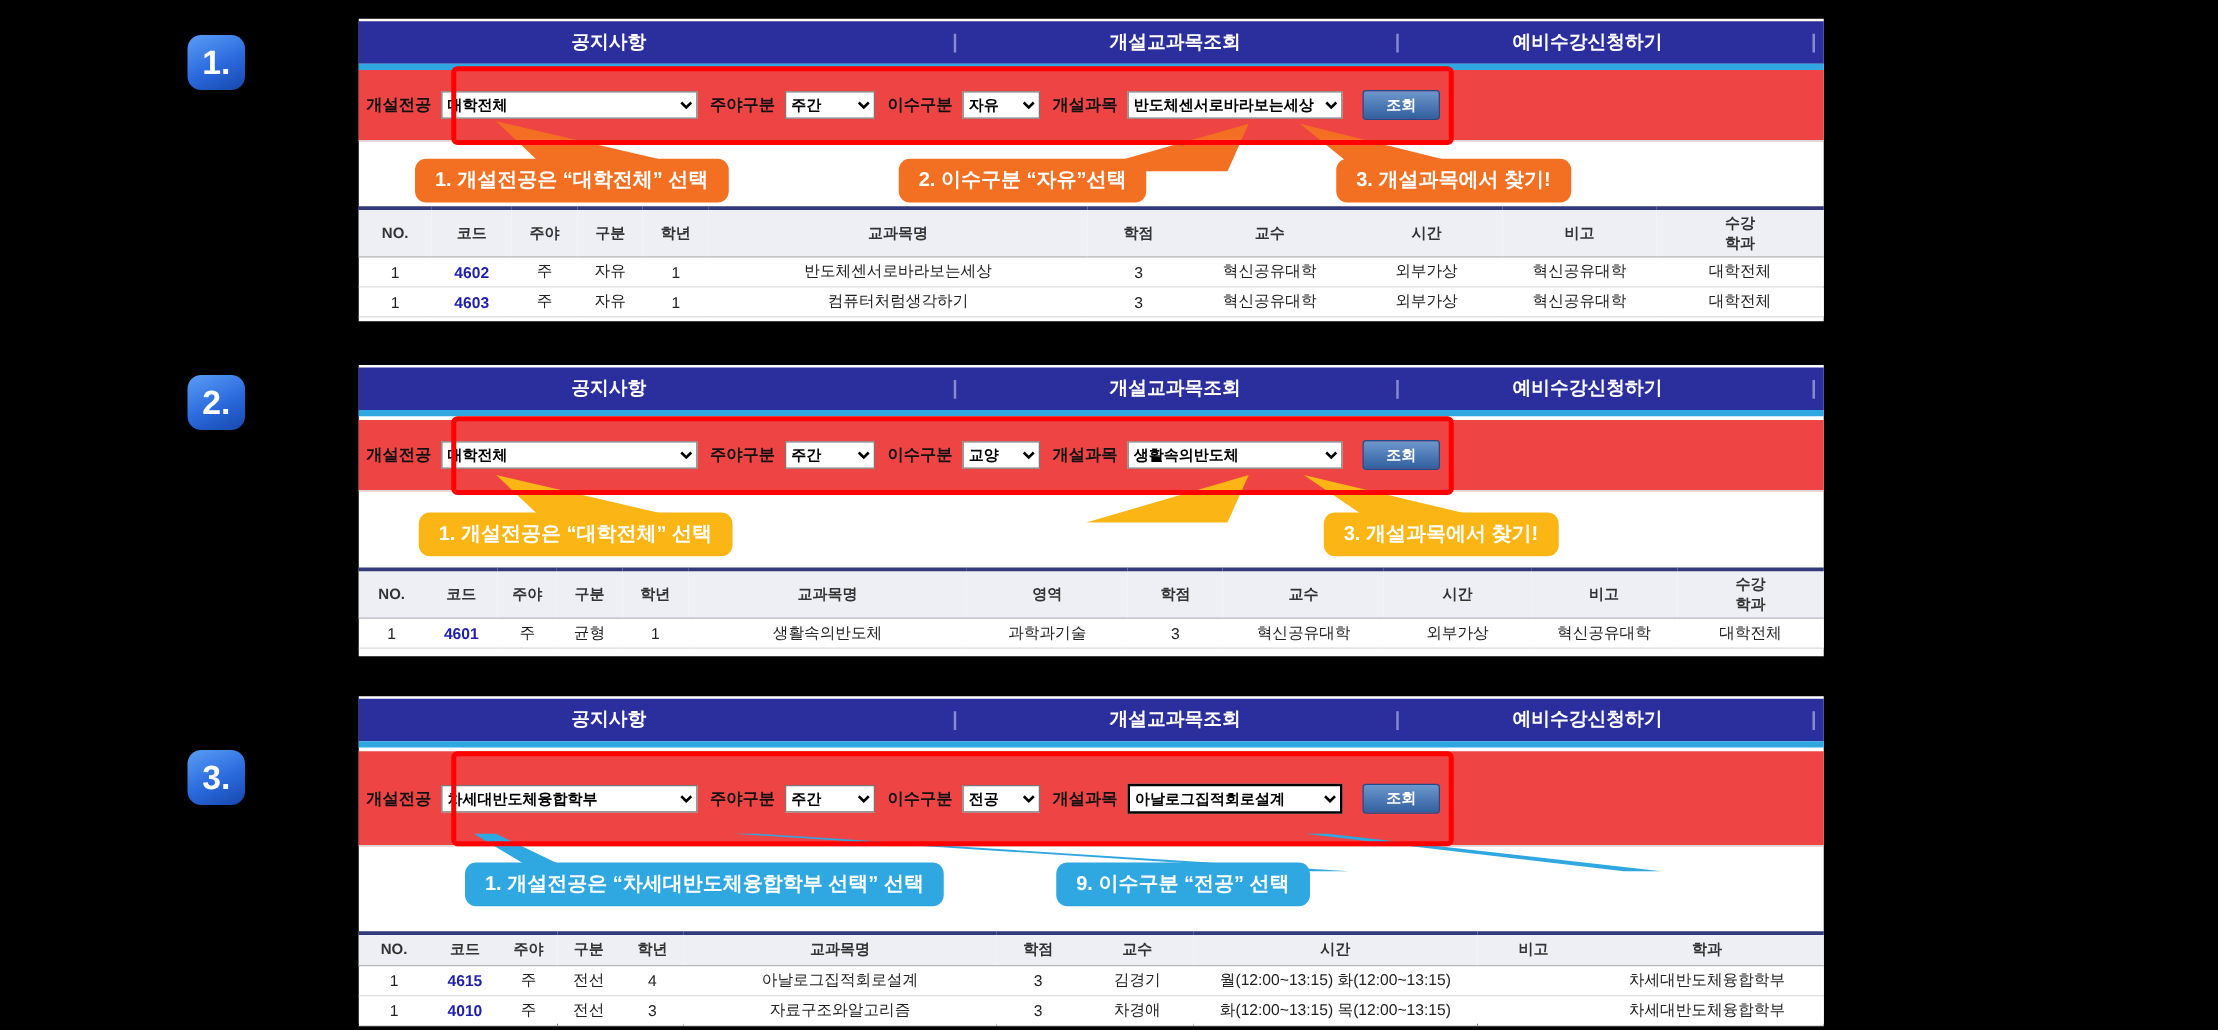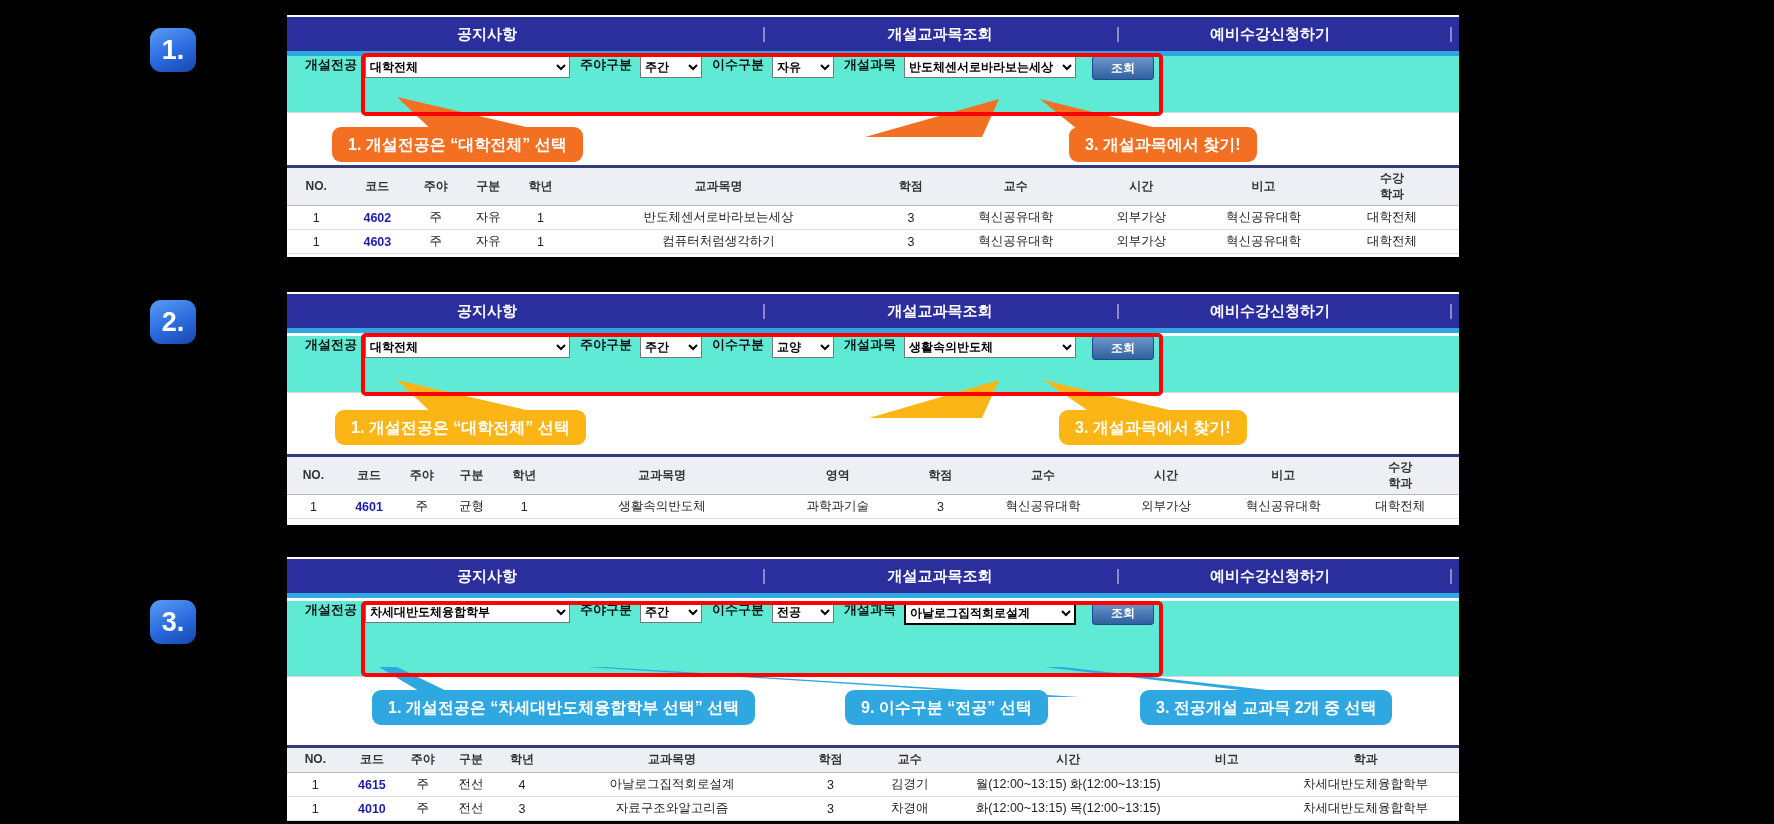--- a/index.html
+++ b/index.html
@@ -12,29 +12,29 @@
 
   .panel{position:absolute;left:287px;width:1172px;background:#fff}
   .p1{top:15px;height:242px}.p2{top:292px;height:233px}.p3{top:557px;height:262px}
 
   .navbar{position:absolute;top:2px;left:0;right:0;height:34px;background:#2b2e9d}
   .navtab{position:absolute;top:0;height:34px;line-height:34px;color:#fff;font-weight:bold;
           font-size:15px;transform:translateX(-50%);white-space:nowrap;cursor:pointer}
   .navsep{position:absolute;top:10px;width:2px;height:15px;background:#b9bce8;opacity:.65}
   .cyan{position:absolute;top:36px;left:0;right:0;height:5px;background:#2fa8e1}
 
-  .formrow{position:absolute;left:0;right:0;background:#5eead4;border-bottom:1px solid #d8d8d8;
-           display:flex;padding-left:18px;box-sizing:border-box;z-index:2}
+  .formrow{position:absolute;left:0;right:0;background:#ef4444;border-bottom:1px solid #d8d8d8;
+           display:flex;align-items:center;padding-left:6px;box-sizing:border-box;z-index:2}
   .p1 .formrow{top:41px;height:57px}
   .p2 .formrow{top:44px;height:57px}
   .p3 .formrow{top:44px;height:76px}
   .flabel{font-size:13px;font-weight:bold;color:#111;margin-right:8px;white-space:nowrap}
   select{font-family:inherit;font-size:12px;font-weight:bold;height:22px;border:1px solid #777;
          background:#fff;margin-right:10px;color:#000}
-  .s-major{width:205px}.s-day{width:62px}.s-type{width:62px}.s-course{width:172px}
+  .s-major{width:205px}.s-day{width:72px}.s-type{width:62px}.s-course{width:172px}
   .p3 .s-course{border:2px solid #000;height:24px}
   .searchbtn{width:62px;height:24px;background:linear-gradient(#6d97cc,#31609f);
              border:1px solid #1d4c8e;border-radius:3px;color:#fff;font-size:12px;
              font-weight:bold;font-family:inherit;margin-left:6px;cursor:pointer}
 
   .redbox{position:absolute;border:4px solid #fe0000;border-radius:5px;z-index:6;pointer-events:none}
   .p1 .redbox{left:74px;top:38px;width:794px;height:55px}
   .p2 .redbox{left:74px;top:41px;width:794px;height:55px}
   .p3 .redbox{left:74px;top:44px;width:794px;height:68px}
 
@@ -92,20 +92,21 @@
     <select class="s-course"><option>반도체센서로바라보는세상</option></select>
     <button class="searchbtn">조회</button>
   </div>
   <div class="redbox"></div>
   <svg class="tails" viewBox="0 0 1172 242" preserveAspectRatio="none">
     <polygon points="110,82 265,118 150,120"></polygon>
     <polygon points="712,84 695,122 578,122"></polygon>
     <polygon points="753,84 800,122 906,122"></polygon>
   </svg>
   <div class="callout c1">1. 개설전공은 “대학전체” 선택</div>
+  <div class="callout c2">2. 이수구분 “자유”선택</div>
   <div class="callout c3">3. 개설과목에서 찾기!</div>
   <table class="datatable">
       <colgroup>
         <col style="width: 5%;">
         <col style="width: 5.5%;">
         <col style="width: 4.5%;">
         <col style="width: 4.5%;">
         <col style="width: 4.5%;">
         <col style="width: 26%;">
         <col style="width: 7%;">
@@ -263,21 +264,20 @@
     <button class="searchbtn">조회</button>
   </div>
   <div class="redbox"></div>
   <svg class="tails" viewBox="0 0 1172 262" preserveAspectRatio="none">
     <polygon points="92,110 110,110 172,140 142,140"></polygon>
     <polygon points="300,110 318,110 792,140 762,140"></polygon>
     <polygon points="757,110 775,110 1042,140 1012,140"></polygon>
   </svg>
   <div class="callout c1">1. 개설전공은 “차세대반도체융합학부 선택” 선택</div>
   <div class="callout c2">9. 이수구분 “전공” 선택</div>
-  <div class="callout c3">3. 전공개설 교과목 2개 중 선택</div>
   <table class="datatable">
       <colgroup>
         <col style="width: 5%;">
         <col style="width: 5%;">
         <col style="width: 4%;">
         <col style="width: 4.5%;">
         <col style="width: 4.5%;">
         <col style="width: 22%;">
         <col style="width: 6%;">
         <col style="width: 8%;">

